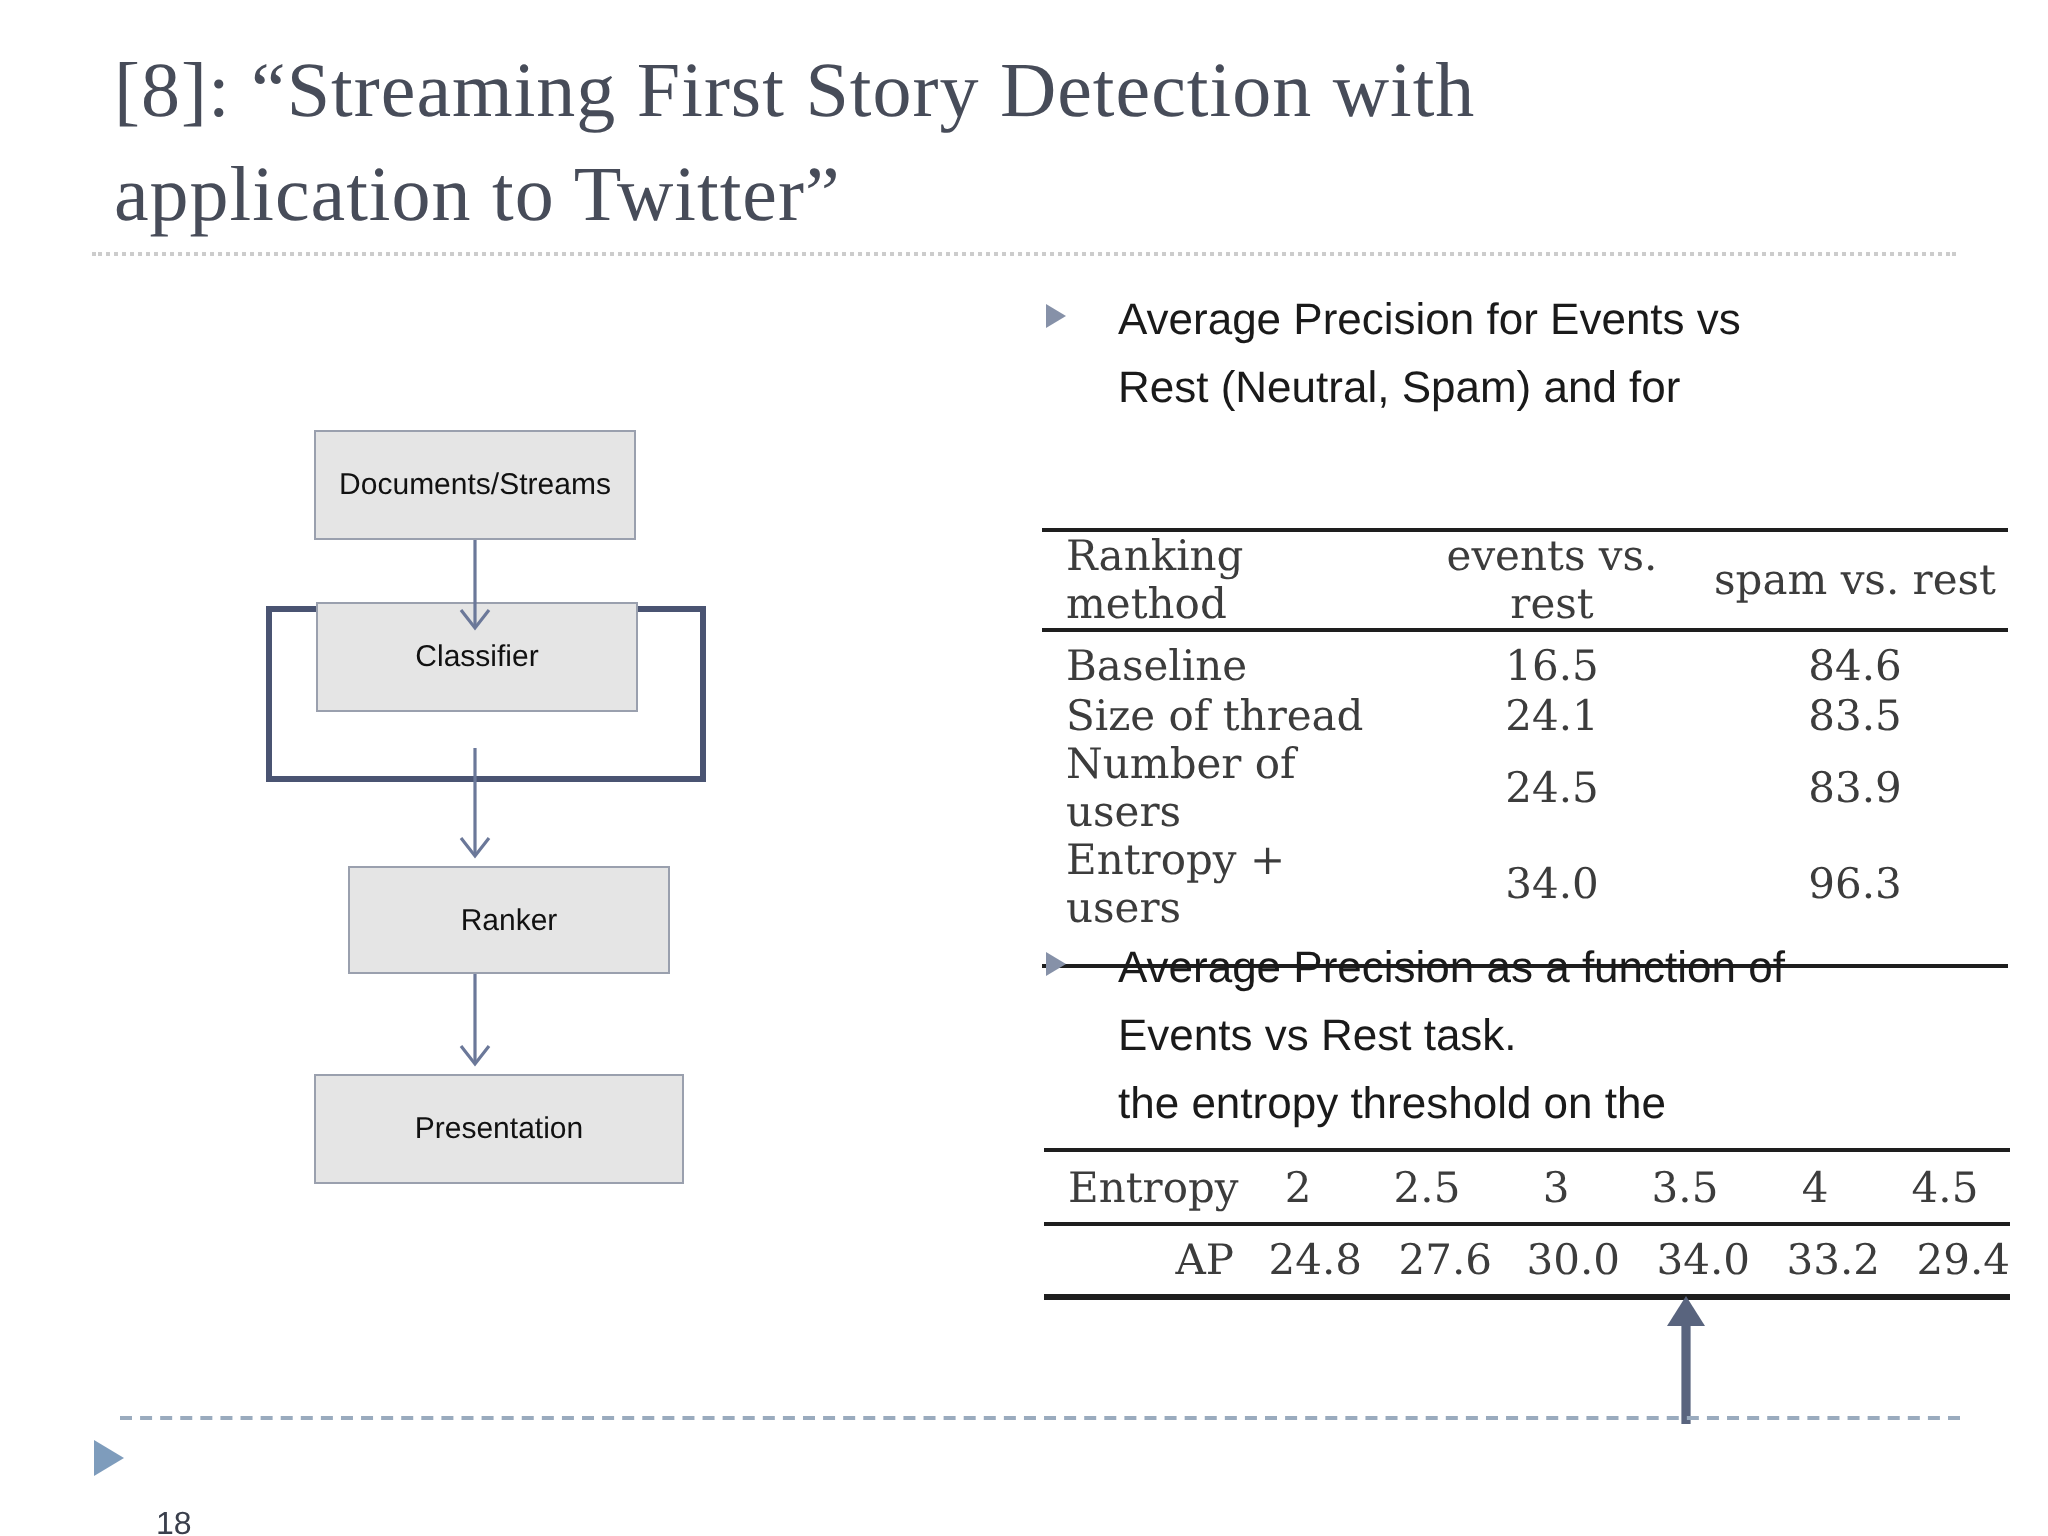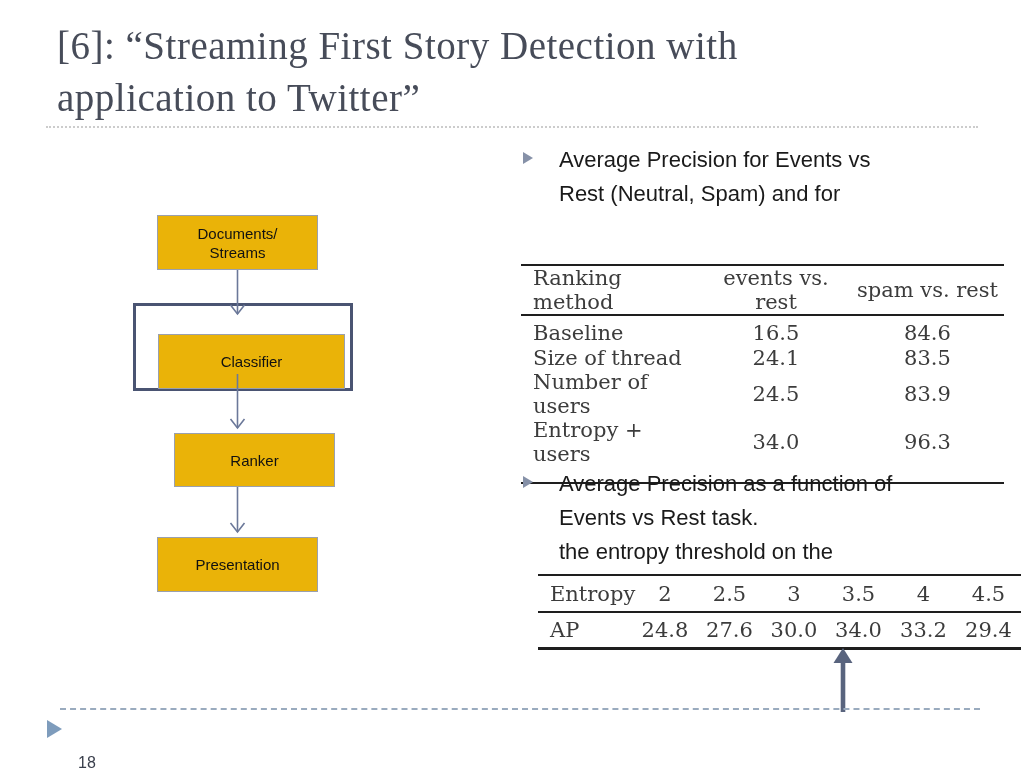--- a/index.html
+++ b/index.html
@@ -7,22 +7,22 @@
        font-family:"Liberation Sans",sans-serif;}
 
   
   .title{position:absolute;left:57px;top:20px;width:930px;
          font-family:"Liberation Serif",serif;font-size:39px;line-height:52px;
          color:#474c59;letter-spacing:0.5px;}
   .title-sep{position:absolute;left:46px;top:126px;width:932px;height:0;
              border-top:2px dotted #cccccc;}
 
   
-  .node{position:absolute;background:#eab308;border:1px solid #9aa0ae;
-        box-sizing:border-box;display:flex;flex-direction:column;
+  .node{position:absolute;background:#e5e5e5;border:1px solid #9aa0ae;
+        box-sizing:border-box;display:flex;flex-direction:row;
         align-items:center;justify-content:center;text-align:center;
         font-size:15px;line-height:19px;color:#111111;}
   .highlight-box{position:absolute;left:133px;top:303px;width:220px;height:88px;
                  border:3px solid #4a5472;box-sizing:border-box;background:transparent;}
   .flow-arrows{position:absolute;left:130px;top:200px;pointer-events:none;}
 
   
   .bullet-marker{position:absolute;width:0;height:0;
                  border-left:10px solid #8691a8;
                  border-top:6px solid transparent;border-bottom:6px solid transparent;}
@@ -34,57 +34,57 @@
   table.paper th,table.paper td{font-weight:normal;padding:0;text-align:center;}
   table.paper .lbl{text-align:left;padding-left:12px;}
 
   #table1{left:521px;top:264px;width:483px;
           border-top:2px solid #1e1e1e;border-bottom:2px solid #1e1e1e;}
   #table1 thead th{border-bottom:2px solid #1e1e1e;height:31px;margin-top:17px;}
   #table1 tbody td{height:25px;}
   #table1 tbody tr:first-child td{padding-top:4px;}
   #table1 tbody tr:last-child td{padding-bottom:16px;}
 
-  #table2{left:538px;top:574px;width:483px;
+  #table2{left:522px;top:574px;width:483px;
           border-top:2px solid #1e1e1e;border-bottom:3px solid #1e1e1e;}
   #table2 tr.hdr td{border-bottom:2px solid #1e1e1e;height:35px;}
-  #table2 tr.val td{height:34px;}
+  #table2 tr.val td{height:34px;text-align:right;}
 
   .annot-arrow{position:absolute;left:826px;top:648px;pointer-events:none;}
 
   
   .footer-sep{position:absolute;left:60px;top:708px;width:920px;height:0;
               border-top:2px dashed #9aabbe;}
   .page-marker{position:absolute;left:47px;top:720px;width:0;height:0;
                border-left:15px solid #7e9cbc;
                border-top:9px solid transparent;border-bottom:9px solid transparent;}
   .page-number{position:absolute;left:78px;top:717px;font-size:16px;color:#3a3f4c;margin-top:37px;}
 </style>
 </head>
 <body>
 
 <div class="title">
-  <div>[6]: “Streaming First Story Detection with</div>
+  <div>[8]: “Streaming First Story Detection with</div>
   <div>application to Twitter”</div>
 </div>
 <div class="title-sep"></div>
 
 <div class="highlight-box"></div>
 
 <div class="node" style="left:157px;top:215px;width:161px;height:55px;">
   <div>Documents/</div>
   <div>Streams</div>
 </div>
-<div class="node" style="left:158px;top:334px;width:187px;height:55px;">
+<div class="node" style="left:158px;top:301px;width:161px;height:55px;">
   <div>Classifier</div>
 </div>
 <div class="node" style="left:174px;top:433px;width:161px;height:54px;">
   <div>Ranker</div>
 </div>
-<div class="node" style="left:157px;top:537px;width:161px;height:55px;">
+<div class="node" style="left:157px;top:537px;width:185px;height:55px;">
   <div>Presentation</div>
 </div>
 
 <svg class="flow-arrows" width="230" height="420" viewBox="0 0 230 420">
   <g stroke="#6b7899" stroke-width="1.6" fill="none">
     <line x1="107.5" y1="70" x2="107.5" y2="114"></line>
     <polyline points="100.5,105 107.5,114 114.5,105"></polyline>
   </g>
   <g stroke="#6b7899" stroke-width="1.6" fill="none">
     <line x1="107.5" y1="174" x2="107.5" y2="228"></line>

